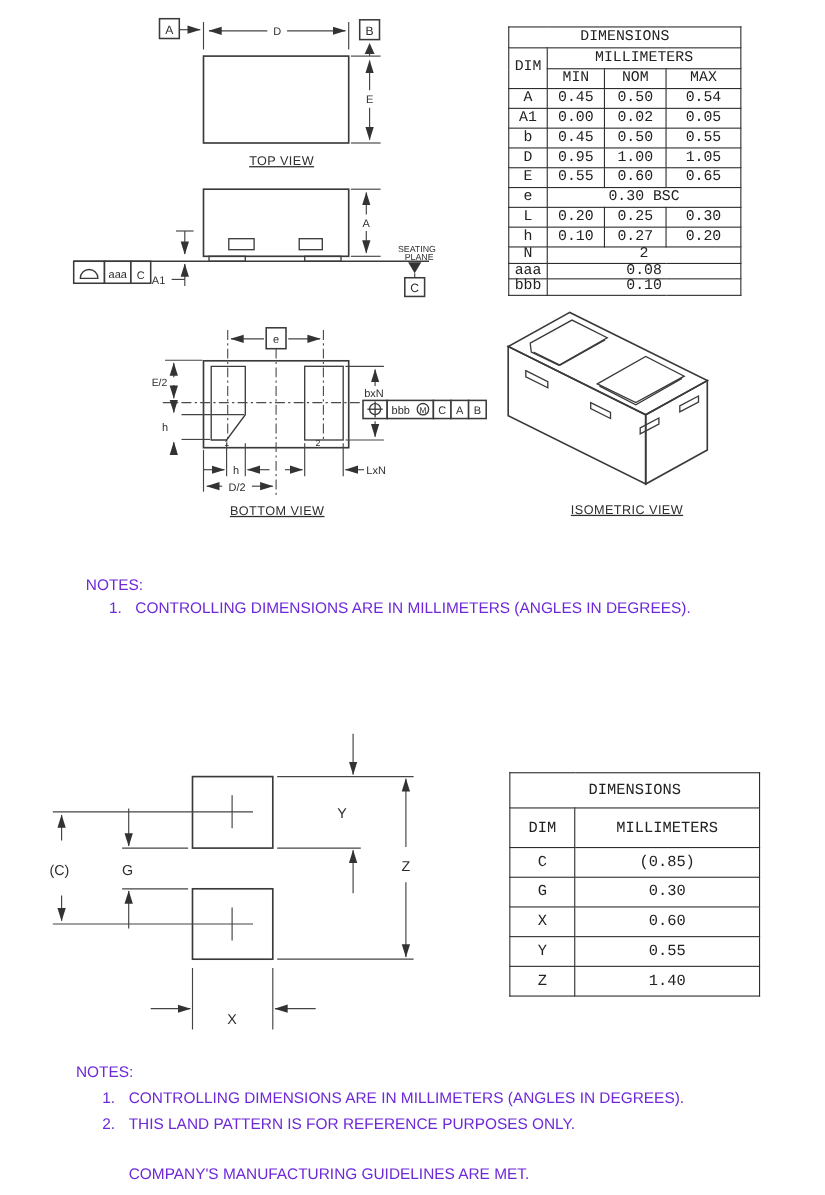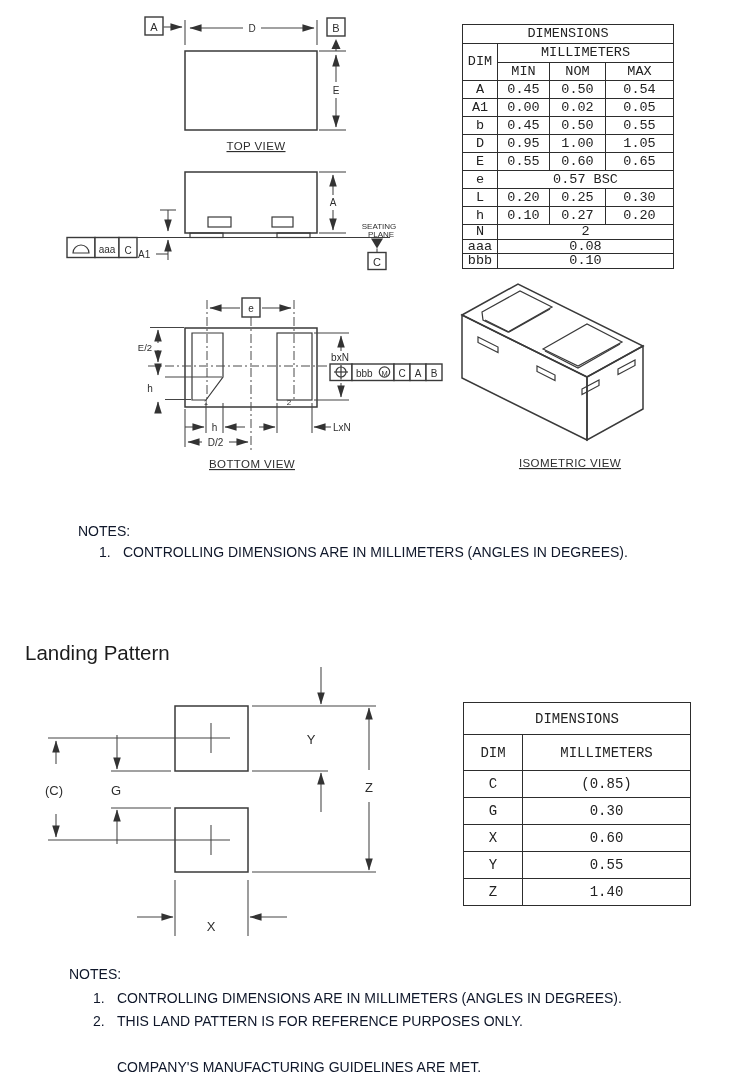--- a/index.html
+++ b/index.html
@@ -18,21 +18,21 @@
   .lbl8{font-size:8px;}
   .dat{font-size:11px;}
   .view{font-size:11.5px;letter-spacing:.4px;text-decoration:underline;}
   .mid{text-anchor:middle;}
   .dimtbl{position:absolute;border-collapse:collapse;text-align:center;color:#222;
           font-size:13.5px;}
   .dimtbl td{border:1.7px solid #2d2d2d;padding:0 2px;line-height:1;font-family:Liberation Mono, monospace;}
   #tbl2{font-size:14px;}
   .rh18 td{height:17px;}
   .rh15 td{height:13px;}
-  .note{position:absolute;font-size:14px;color:#0f172a;white-space:nowrap;}
+  .note{position:absolute;font-size:14px;color:#6d28d9;white-space:nowrap;}
   .note .num{display:inline-block;width:24px;}
   .h1{position:absolute;font-size:20.5px;color:#1c1c1c;}
 </style>
 </head>
 <body>
 
 <div id="page">
 
 <svg width="750" height="1086" viewBox="0 0 750 1086">
   <defs>
@@ -266,21 +266,21 @@
           <td>1.05</td>
         </tr>
   <tr class="rh18">
           <td>E</td>
           <td>0.55</td>
           <td>0.60</td>
           <td>0.65</td>
         </tr>
   <tr class="rh18">
           <td>e</td>
-          <td colspan="3">0.57 BSC</td>
+          <td colspan="3">0.30 BSC</td>
         </tr>
   <tr class="rh18">
           <td>L</td>
           <td>0.20</td>
           <td>0.25</td>
           <td>0.30</td>
         </tr>
   <tr class="rh18">
           <td>h</td>
           <td>0.10</td>
@@ -300,21 +300,20 @@
           <td colspan="3">0.10</td>
         </tr>
 </tbody>
     </table>
 
 <div class="note" style="left:78px;top:523px;">NOTES:</div>
 <div class="note" style="left:99px;top:544px;">
   <span class="num">1.</span><span>CONTROLLING DIMENSIONS ARE IN MILLIMETERS (ANGLES IN DEGREES).</span>
 </div>
 
-<div class="h1" style="left:25px;top:641px;">Landing Pattern</div>
 
 <table class="dimtbl" id="tbl2" style="left:463px;top:702px;">
   <colgroup>
         <col style="width:59px">
         <col style="width:168px">
       </colgroup>
   <tbody>
         <tr>
           <td colspan="2" style="height:31px">DIMENSIONS</td>
         </tr>

